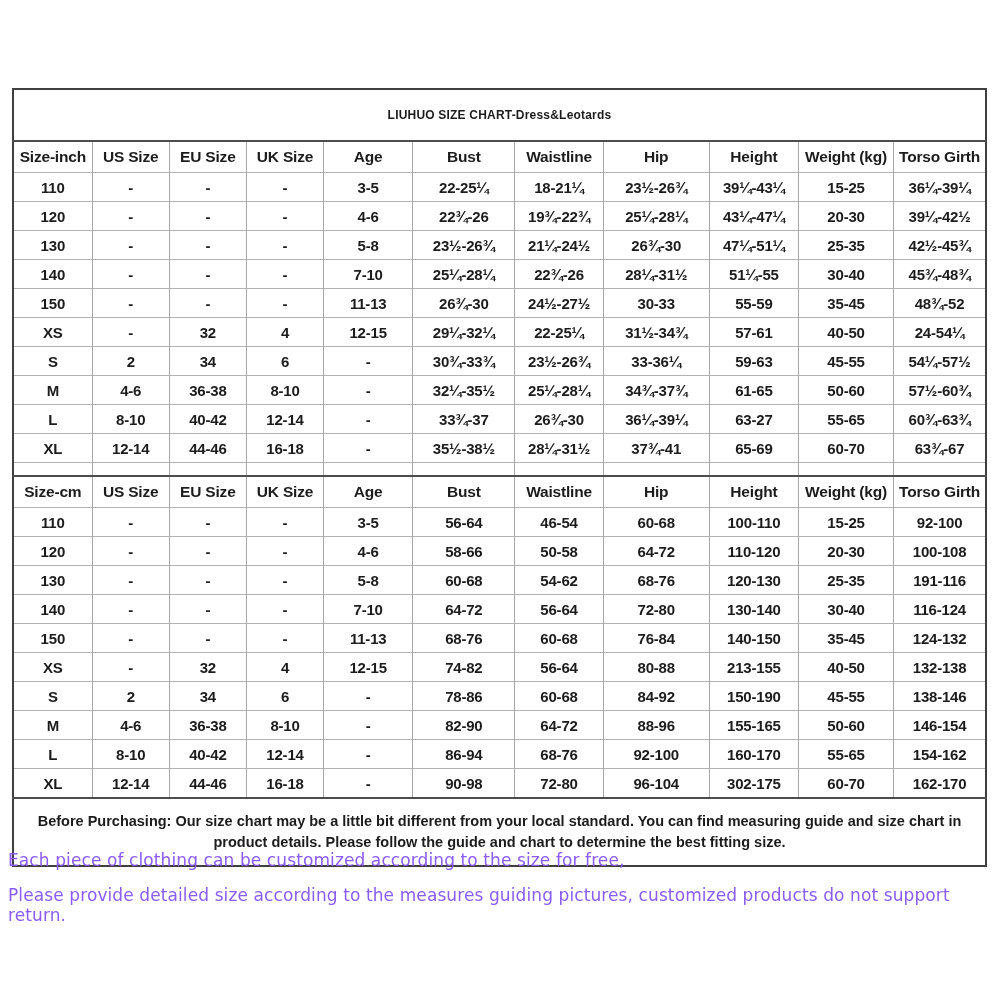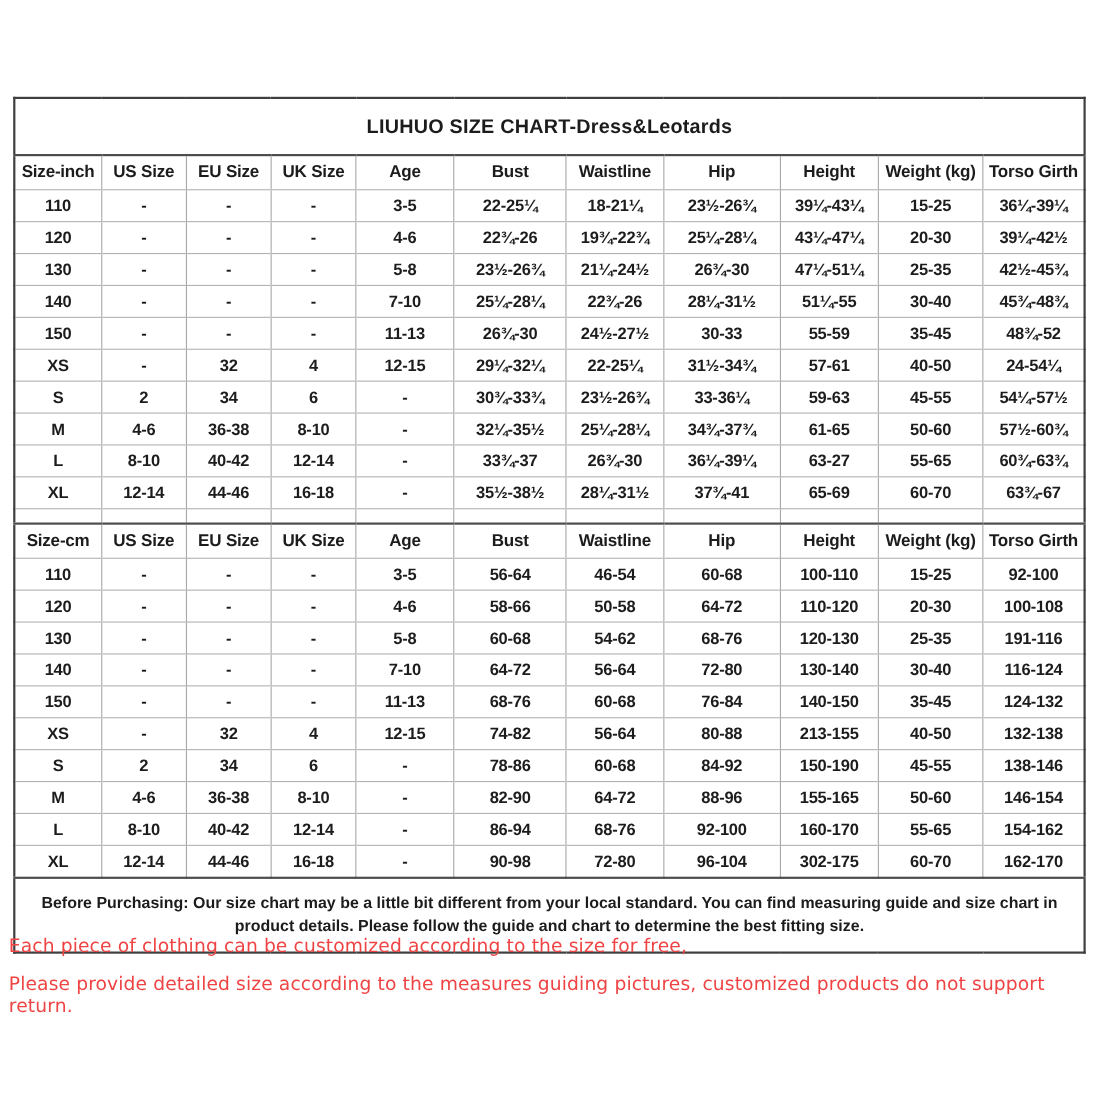--- a/index.html
+++ b/index.html
@@ -23,21 +23,21 @@
     vertical-align:middle;
     font-weight:700;
     color:#1c1c1c;
     border-left:1px solid #a8a8a8;
     overflow:hidden;
     white-space:nowrap;
   }
   td:first-child,th:first-child{border-left:none;}
   tr.title-row td{
     height:50px;
-    font-size:18px;
+    font-size:12px;
     letter-spacing:.2px;
     border-left:none;
   }
   tr.header-row th{
     height:30px;
     font-size:15.5px;
     letter-spacing:-.2px;
     border-top:2px solid #4d4d4d;
   }
   tr.data-row td{
@@ -59,21 +59,21 @@
     line-height:1.45;
     padding:11px 8px;
   }
   .notes{
     position:absolute;left:8px;top:850px;width:985px;
     font-family:"DejaVu Sans",sans-serif;
   }
   .notes p{
     margin:0 0 15px 0;
     font-size:17px;
-    color:#ef4444;
+    color:#8b5cf6;
     letter-spacing:.1px;
   }
 </style>
 </head>
 <body>
 
 <div class="chart-wrap">
   <table class="size-chart">
     <colgroup id="cols">
         <col style="width: 79px;">

